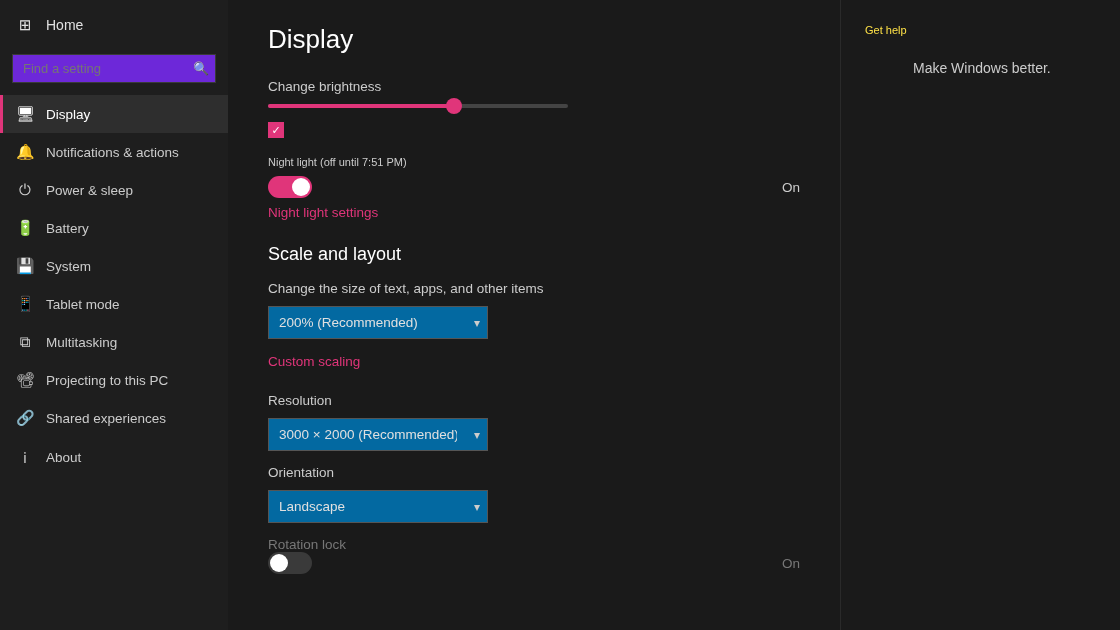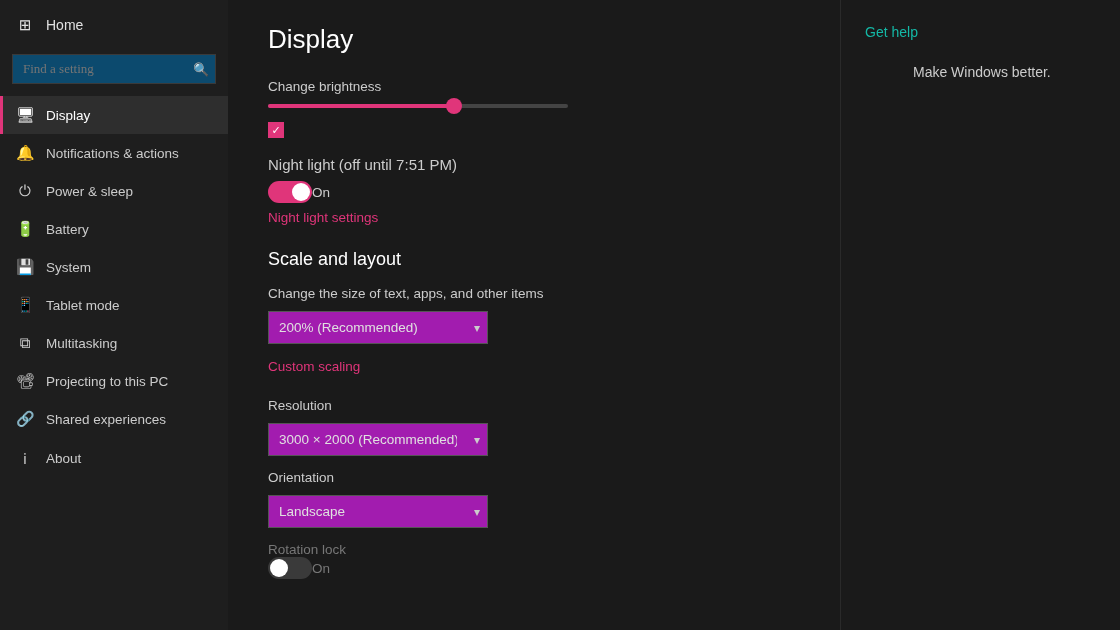--- a/index.html
+++ b/index.html
@@ -33,27 +33,26 @@
     }
 
     .search-box {
       margin: 4px 12px 12px 12px;
       position: relative;
       display: flex;
       align-items: center;
     }
     .search-box input {
       width: 100%;
-      background: #0c4a6e;
+      background: #6d28d9;
       border: 1px solid #3a3a3a;
       color: #ccc;
       padding: 6px 30px 6px 10px;
       font-size: 13px;
       outline: none;
-      font-family: Liberation Serif, serif;
     }
     .search-icon-btn {
       position: absolute;
       right: 6px;
       color: #aaa;
       font-size: 13px;
     }
 
     .sidebar-system-label {
       padding: 8px 16px 6px 16px;
@@ -162,30 +161,32 @@
       justify-content: center;
       flex-shrink: 0;
     }
     .checkbox-check {
       color: #fff;
       font-size: 11px;
     }
 
     
     .night-light-label {
-      font-size: 15px;
+      font-size: 11px;
       color: #ccc;
       margin-bottom: 8px;
     }
 
     
     .toggle-row {
       display: flex;
       align-items: center;
+      gap: 10px;
       margin-bottom: 6px;
+      justify-content: space-between;
     }
     .toggle {
       width: 44px;
       height: 22px;
       border-radius: 11px;
       position: relative;
       cursor: pointer;
     }
     .toggle.on { background: #e0357a; }
     .toggle.off { background: #555; }
@@ -211,21 +212,21 @@
       margin-bottom: 24px;
       display: inline-block;
     }
 
     
     .dropdown-row {
       margin-bottom: 14px;
     }
     .dropdown {
       width: 220px;
-      background: #a21caf;
+      background: #0369a1;
       border: 1px solid #555;
       color: #e0e0e0;
       padding: 8px 30px 8px 10px;
       font-size: 13.5px;
       appearance: none;
       cursor: pointer;
       position: relative;
       outline: none;
     }
     .dropdown-wrapper {
@@ -249,22 +250,22 @@
       padding: 24px 24px;
       flex-shrink: 0;
       border-left: 1px solid #2a2a2a;
     }
     .help-title {
       font-size: 14px;
       color: #ccc;
       margin-bottom: 6px;
     }
     .help-link {
-      color: #14b8a6;
-      font-size: 14px;
+      color: #fde047;
+      font-size: 11px;
       cursor: pointer;
       display: block;
       margin-bottom: 24px;
     }
     .feedback-title {
       font-size: 14px;
       color: #ccc;
       margin-bottom: 6px;
       margin-left: 48px;
     }

